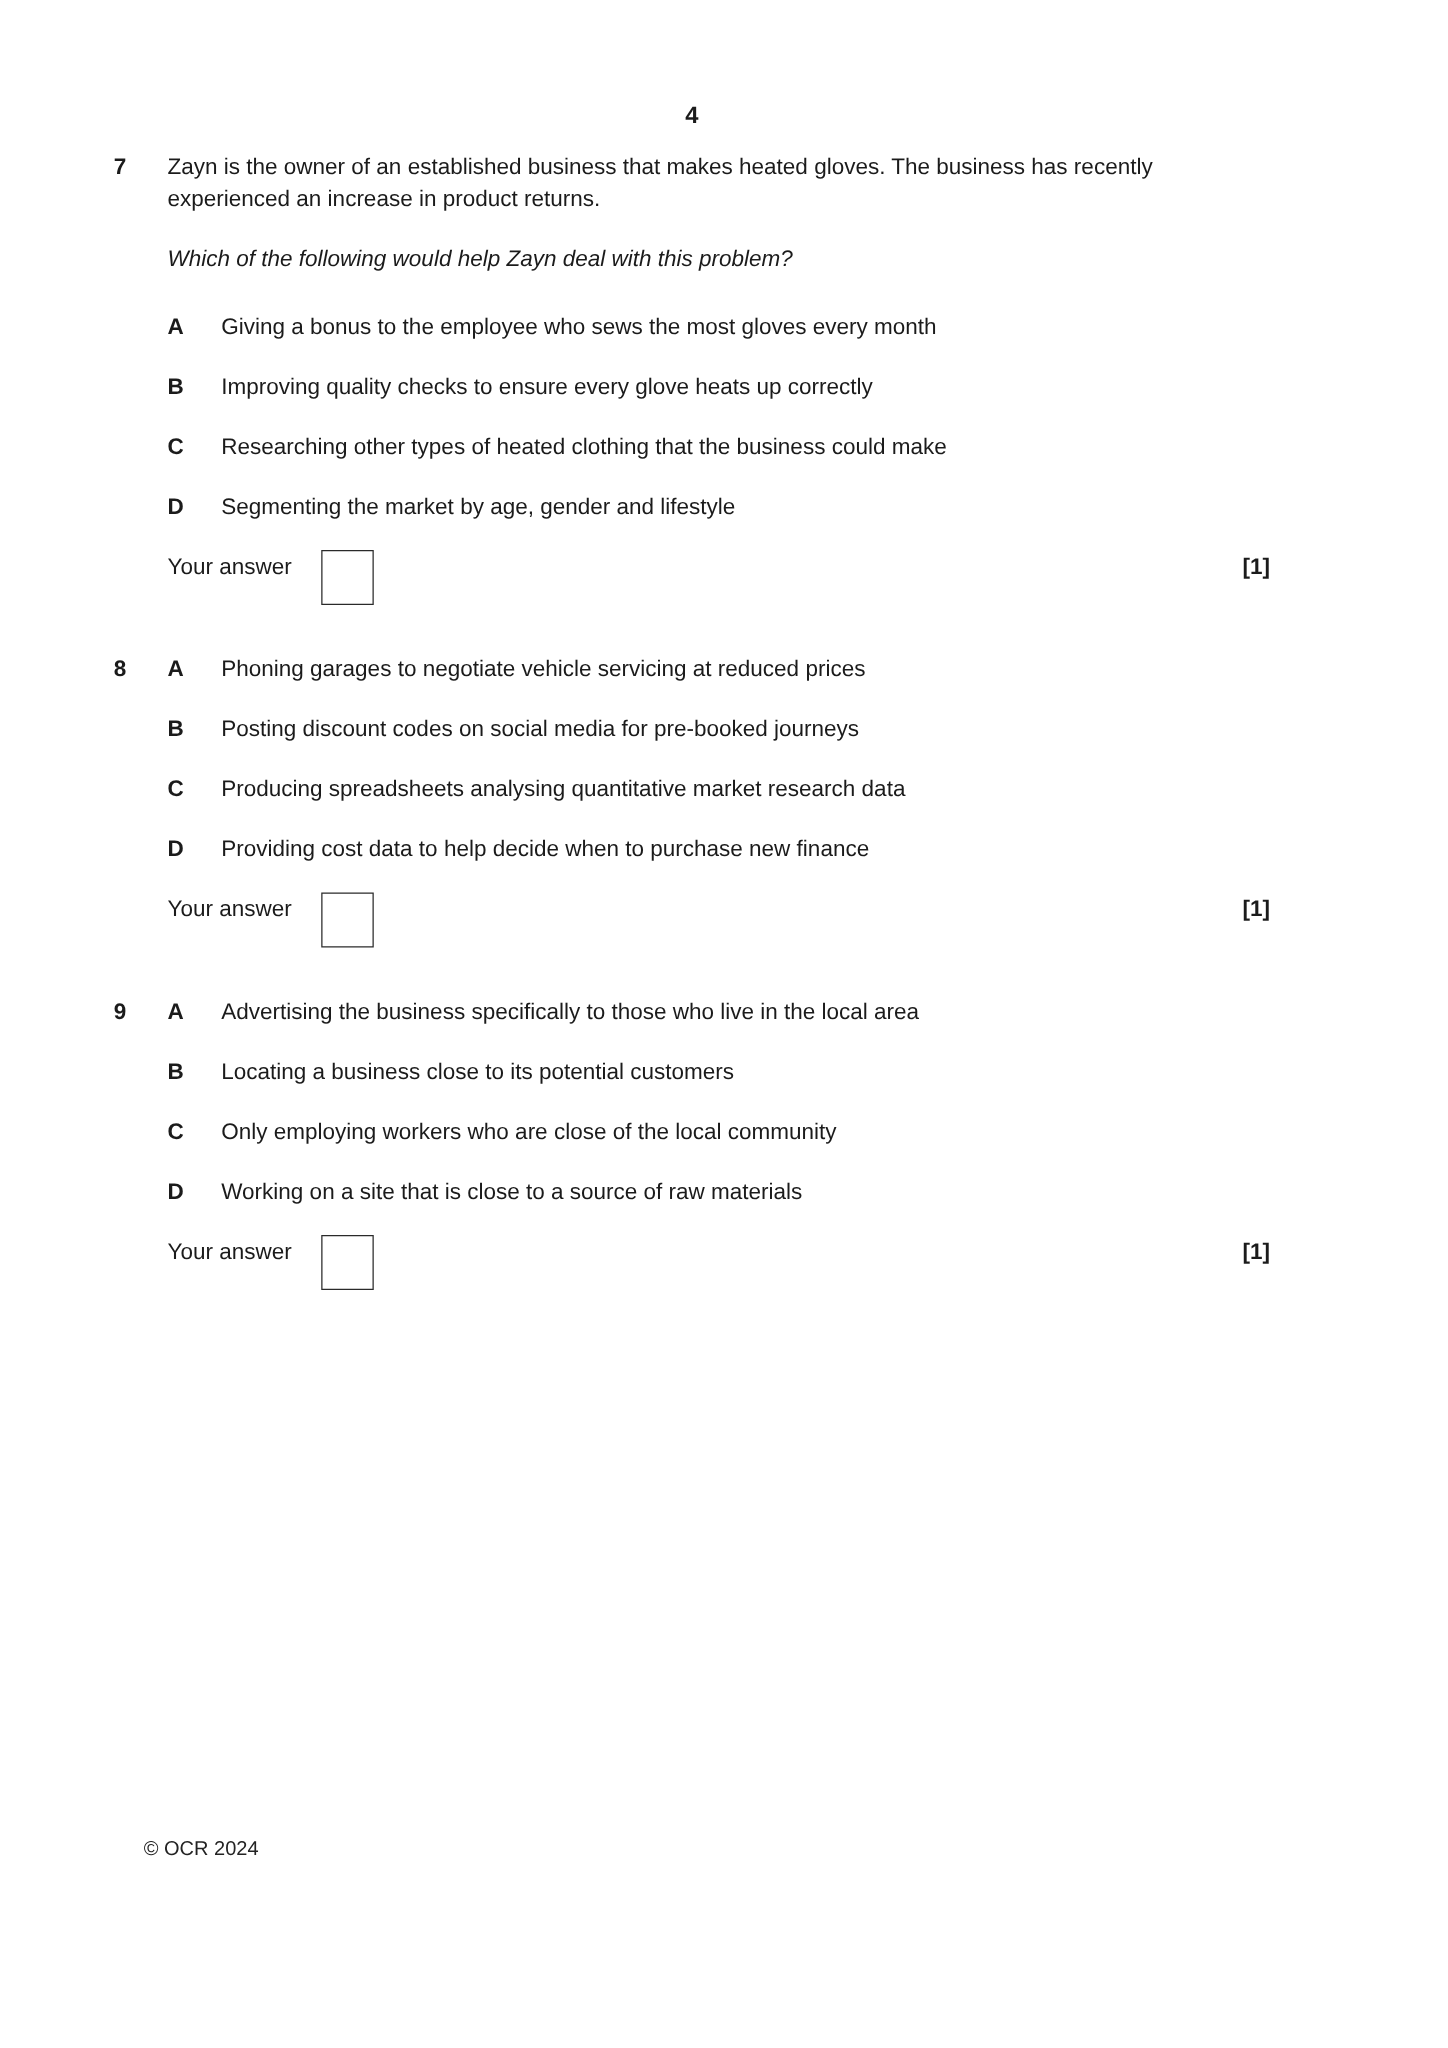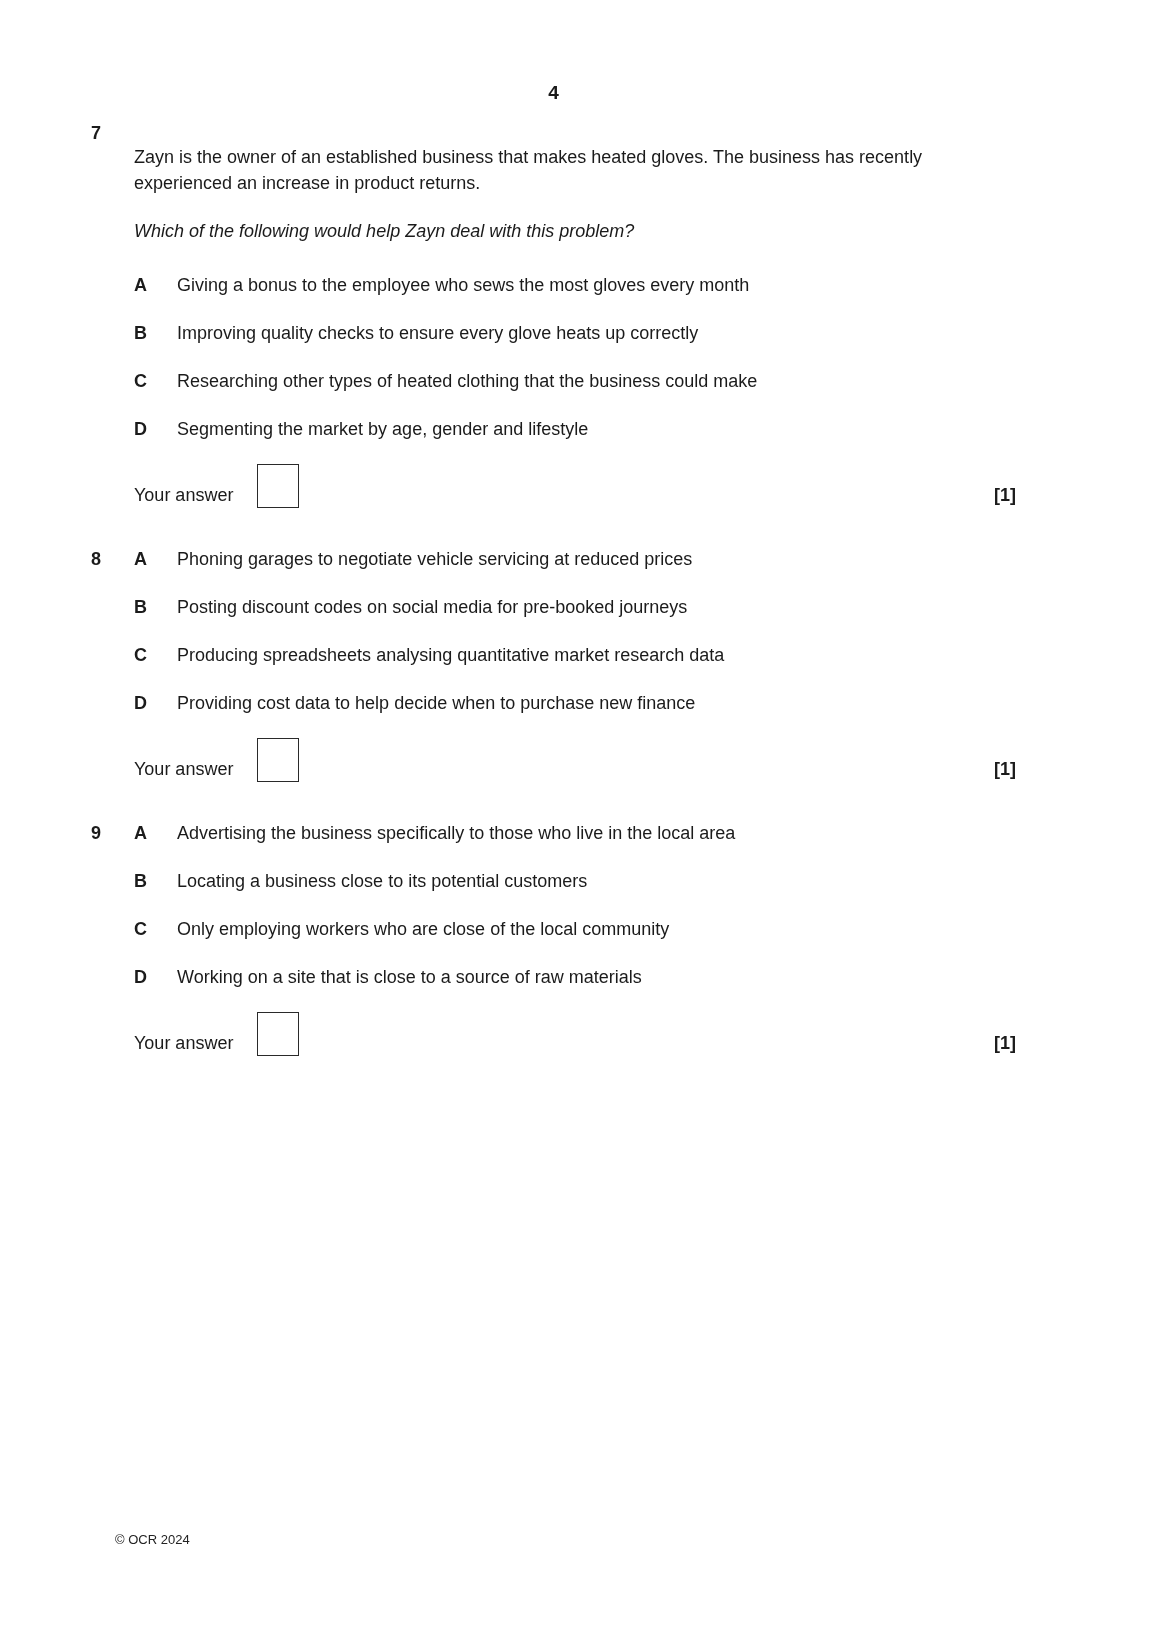--- a/index.html
+++ b/index.html
@@ -32,61 +32,60 @@
   }
   .q-num {
     width: 43px;
     flex: 0 0 43px;
     font-weight: bold;
   }
   .q-body { flex: 1 1 auto; min-width: 0; }
   .stem {
     max-width: 858px;
     margin-bottom: 22px;
-    margin-top: 24px;
   }
   .prompt {
     max-width: 858px;
     margin-bottom: 28px;
     font-style: italic;
   }
   .option {
     display: flex;
     margin-bottom: 22px;
   }
   .opt-letter {
     width: 43px;
     flex: 0 0 43px;
     font-weight: bold;
   }
   .opt-text { flex: 1 1 auto; }
   .answer-row {
     display: flex;
-    align-items: flex-end;
+    align-items: flex-start;
     margin-top: 16px;
     height: 44px;
   }
   .answer-label { }
   .answer-box {
     display: inline-block;
     width: 42px;
     height: 44px;
     border: 1.5px solid #2a2a2a;
     margin-left: 24px;
     background: #ffffff;
   }
   .marks {
     margin-left: auto;
     font-weight: bold;
   }
   .footer {
     position: absolute;
     left: 115px;
-    top: 1532px;
-    font-size: 13px;
+    top: 1472px;
+    font-size: 16px;
     color: #232323;
     line-height: 15px;
   }
 </style>
 </head>
 <body>
 
 <div class="page">
 
   <div class="page-number">4</div>

